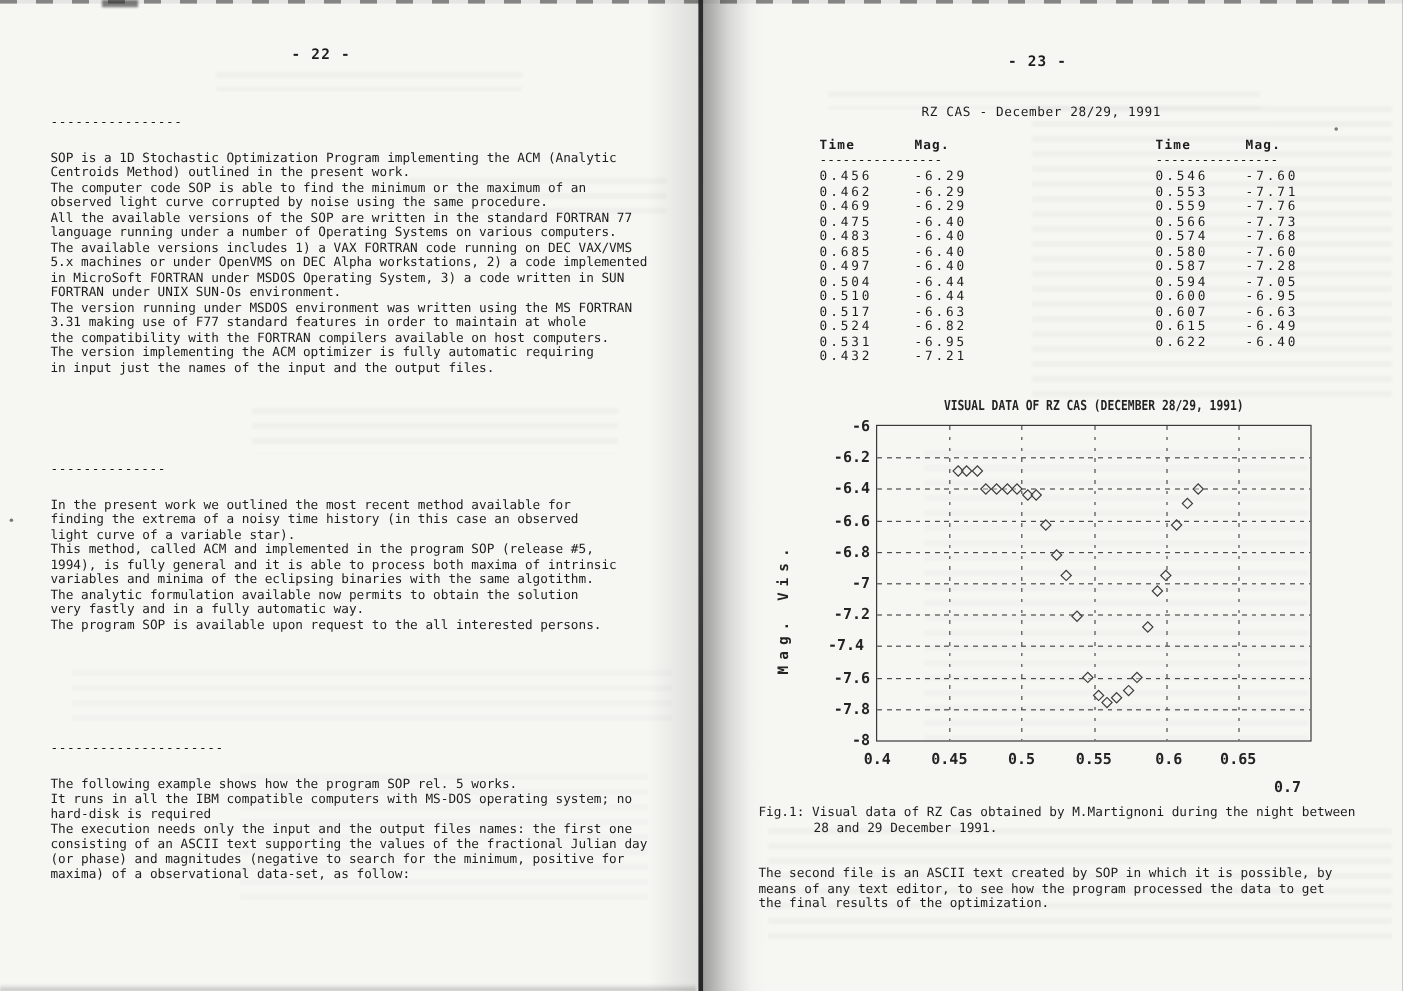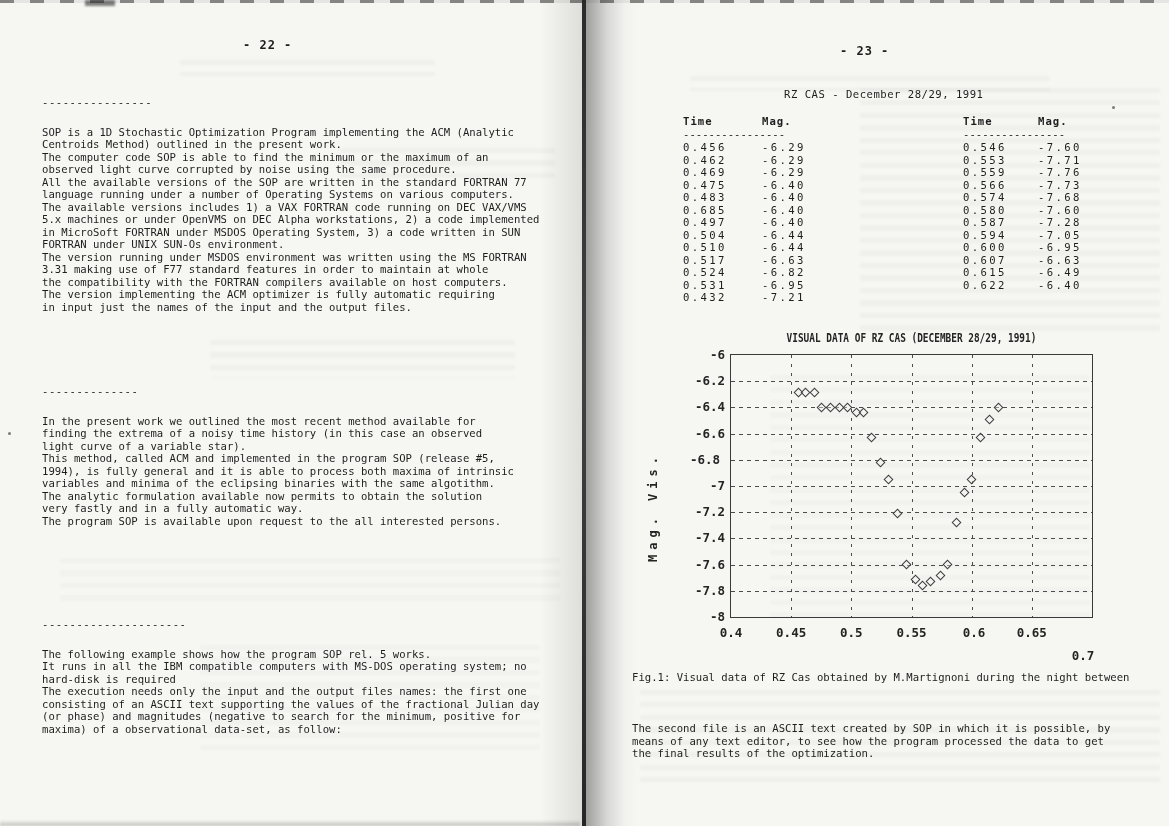--- a/index.html
+++ b/index.html
@@ -128,21 +128,21 @@
 It runs in all the IBM compatible computers with MS-DOS operating system; no
 hard-disk is required
 The execution needs only the input and the output files names: the first one
 consisting of an ASCII text supporting the values of the fractional Julian day
 (or phase) and magnitudes (negative to search for the minimum, positive for
 maxima) of a observational data-set, as follow:</div>
   </div>
 
   <div class="page-num" style="left:840px;top:44px;">- 23 -</div>
 
-  <div class="txt" style="left:768px;top:88px;letter-spacing:0.5px;margin-left:16px;">RZ CAS - December 28/29, 1991</div>
+  <div class="txt" style="left:768px;top:88px;letter-spacing:0.5px;">RZ CAS - December 28/29, 1991</div>
 
   <div class="dtable pair-a" style="left:683px;top:115px;">
     <div class="thead">
       <span class="h-time">Time</span>
       <span class="h-mag">Mag.</span>
     </div>
     <div class="tsep">----------------</div>
     <div>
         <div class="trow">
         <span class="tc time">0.456</span>
@@ -264,36 +264,36 @@
       <div class="vgrid" style="left: 60.1667px;"></div>
       <div class="xtick" style="left: 38.1667px;">0.45</div>
       <div class="vgrid" style="left: 120.333px;"></div>
       <div class="xtick" style="left: 98.3333px;">0.5</div>
       <div class="vgrid" style="left: 180.5px;"></div>
       <div class="xtick" style="left: 158.5px;">0.55</div>
       <div class="vgrid" style="left: 240.667px;"></div>
       <div class="xtick" style="left: 221px;">0.6</div>
       <div class="vgrid" style="left: 300.833px;"></div>
       <div class="xtick" style="left: 278.833px;">0.65</div>
-      <div class="xtick" style="left: 330px; margin-top: 31px;">0.7</div>
+      <div class="xtick" style="left: 320px; margin-top: 31px;">0.7</div>
       <div class="ytick" style="top: -6px;">-6</div>
       <div class="hgrid" style="top: 26.2px;"></div>
       <div class="ytick" style="top: 20.2px;">-6.2</div>
       <div class="hgrid" style="top: 52.4px;"></div>
       <div class="ytick" style="top: 46.4px;">-6.4</div>
       <div class="hgrid" style="top: 78.6px;"></div>
       <div class="ytick" style="top: 72.6px;">-6.6</div>
       <div class="hgrid" style="top: 104.8px;"></div>
-      <div class="ytick" style="top: 98.8px; text-align: center;">-6.8</div>
+      <div class="ytick" style="top: 98.8px;">-6.8</div>
       <div class="hgrid" style="top: 131px;"></div>
       <div class="ytick" style="top: 125px;">-7</div>
       <div class="hgrid" style="top: 157.2px;"></div>
       <div class="ytick" style="top: 151.2px;">-7.2</div>
       <div class="hgrid" style="top: 183.4px;"></div>
-      <div class="ytick" style="top: 177.4px;">-7.4</div>
+      <div class="ytick" style="top: 177.4px; text-align: center;">-7.4</div>
       <div class="hgrid" style="top: 209.6px;"></div>
       <div class="ytick" style="top: 203.6px;">-7.6</div>
       <div class="hgrid" style="top: 235.8px;"></div>
       <div class="ytick" style="top: 229.8px;">-7.8</div>
       <div class="ytick" style="top: 256px;">-8</div>
       <div class="marker" style="left: 63.8867px; top: 34.49px;"></div>
       <div class="marker" style="left: 71.1067px; top: 34.49px;"></div>
       <div class="marker" style="left: 79.53px; top: 34.49px;"></div>
       <div class="marker" style="left: 86.75px; top: 48.9px;"></div>
       <div class="marker" style="left: 96.3767px; top: 48.9px;"></div>
@@ -314,19 +314,20 @@
       <div class="marker" style="left: 221.523px; top: 164.18px;"></div>
       <div class="marker" style="left: 229.947px; top: 134.05px;"></div>
       <div class="marker" style="left: 237.167px; top: 120.95px;"></div>
       <div class="marker" style="left: 245.59px; top: 79.03px;"></div>
       <div class="marker" style="left: 255.217px; top: 60.69px;"></div>
       <div class="marker" style="left: 263.64px; top: 48.9px;"></div>
     </div>
 
   <div class="fig-caption">
     <div class="l1">Fig.1: Visual data of RZ Cas obtained by M.Martignoni during the night between</div>
+    <div class="l2">28 and 29 December 1991.</div>
   </div>
 
   <div class="txt pre" style="left:632px;top:722px;">The second file is an ASCII text created by SOP in which it is possible, by
 means of any text editor, to see how the program processed the data to get
 the final results of the optimization.</div>
 
 </div>
 
 </body></html>

